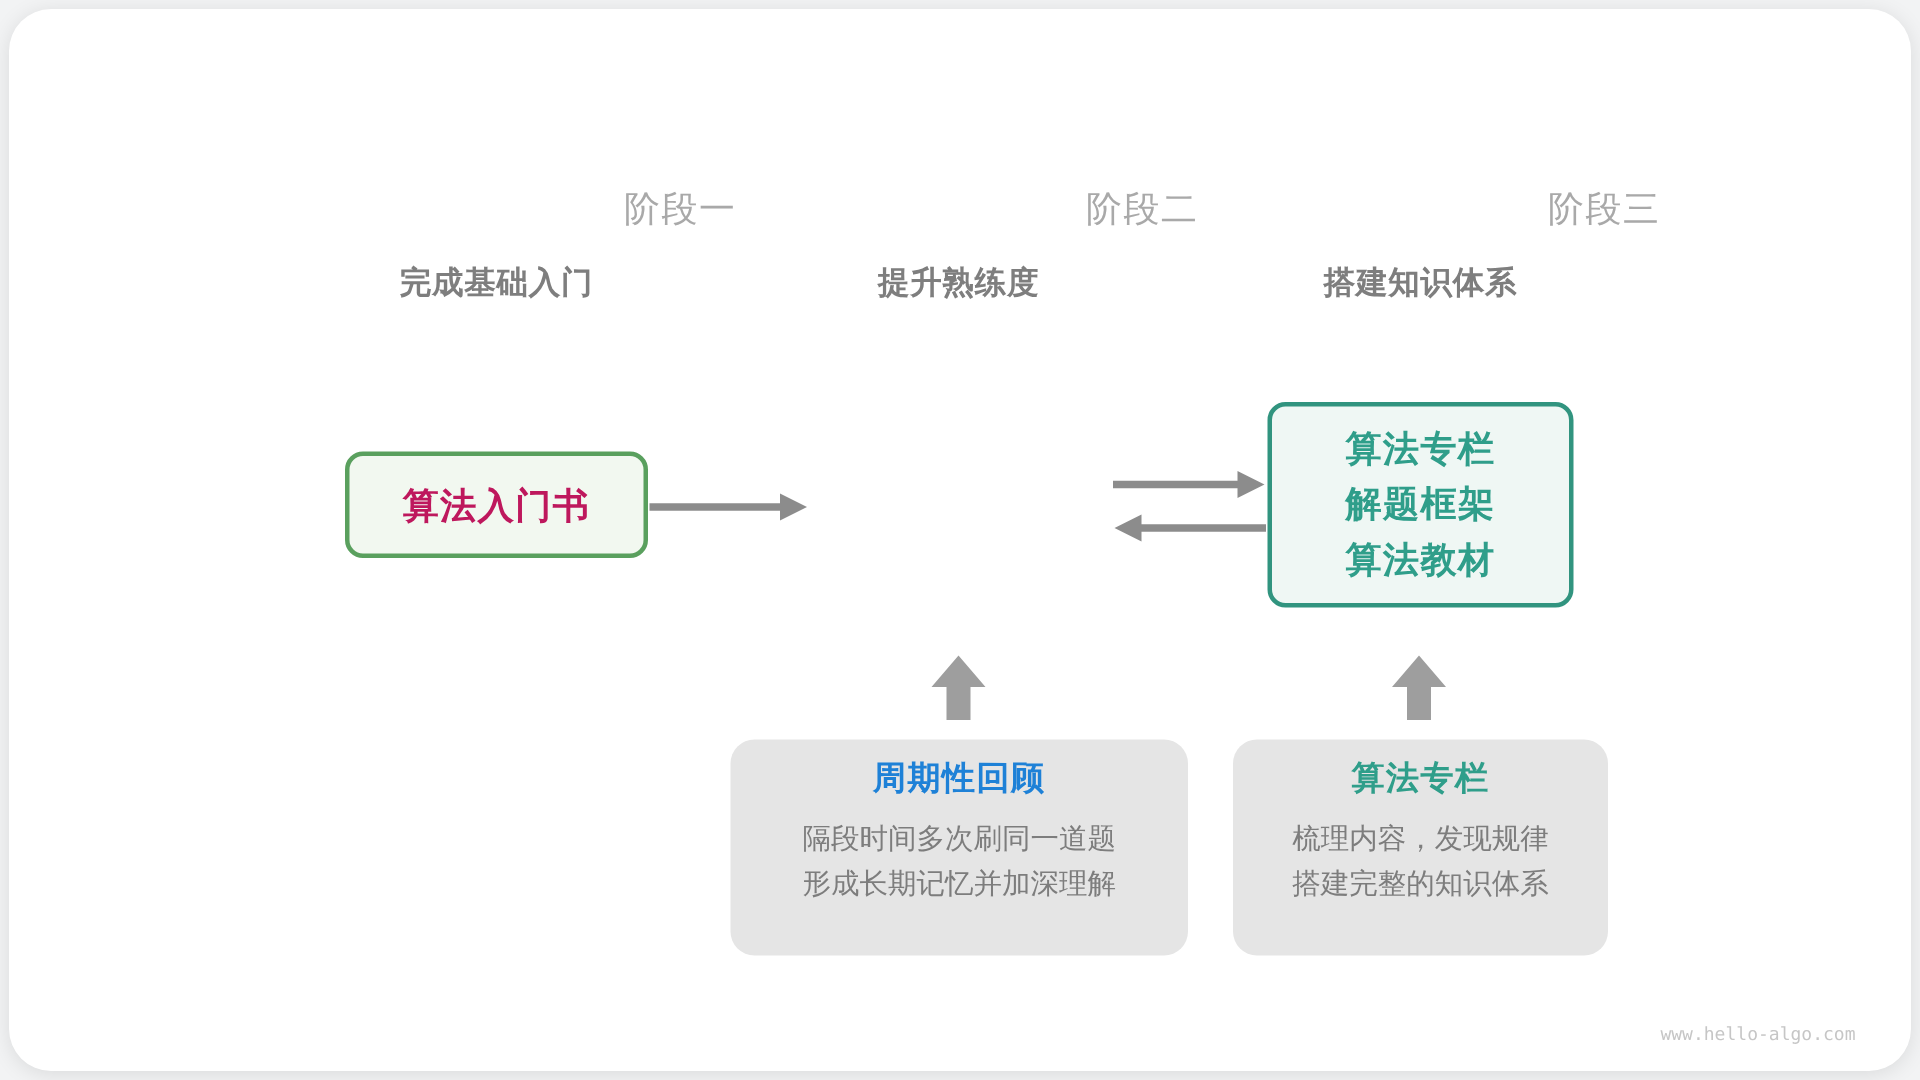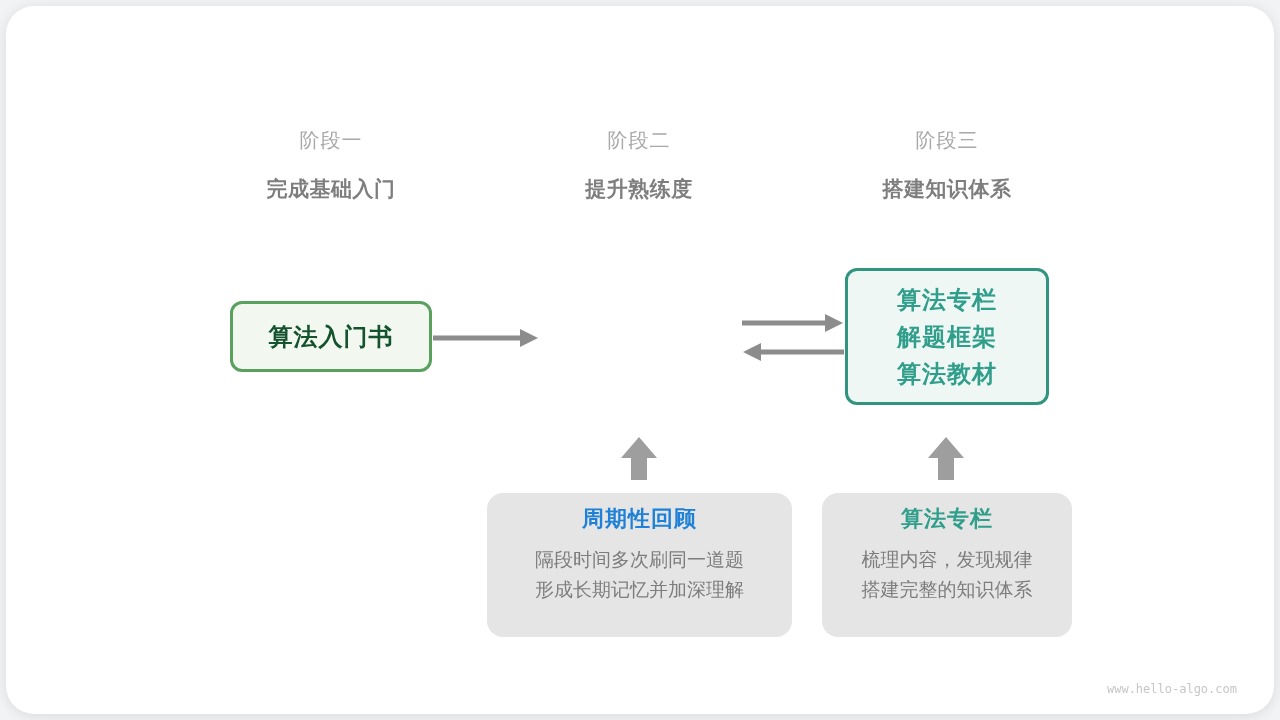--- a/index.html
+++ b/index.html
@@ -28,24 +28,25 @@
     width: 1280px; height: 720px;
     pointer-events: none;
   }
   .stage {
     position: absolute;
     width: 320px;
     top: 124px;
     text-align: center;
   }
   .stage-label {
-    font-size: 20px;
+    font-size: 24px;
     line-height: 32px;
     color: #a9a9a9;
     letter-spacing: 1px;
+    text-align: right;
   }
   .stage-sub {
     margin-top: 20px;
     font-size: 21px;
     line-height: 26px;
     font-weight: bold;
     color: #7e7e7e;
     letter-spacing: 0.5px;
   }
   .node {
@@ -57,21 +58,21 @@
     align-items: center;
     justify-content: center;
     font-weight: bold;
     font-size: 24px;
     letter-spacing: 1px;
   }
   .node-green {
     left: 230px; top: 301px; width: 202px; height: 71px;
     border: 3px solid #5aa05e;
     background: #f2f8f0;
-    color: #14532d;
+    color: #be185d;
   }
   .node-blue {
     left: 538px; top: 301px; width: 203px; height: 71px;
     border: 3px solid #1e81d7;
     background: #eef6fd;
     color: #1e81d7;
   }
   .node-teal {
     left: 845px; top: 268px; width: 204px; height: 137px;
     border: 3px solid #31947f;

